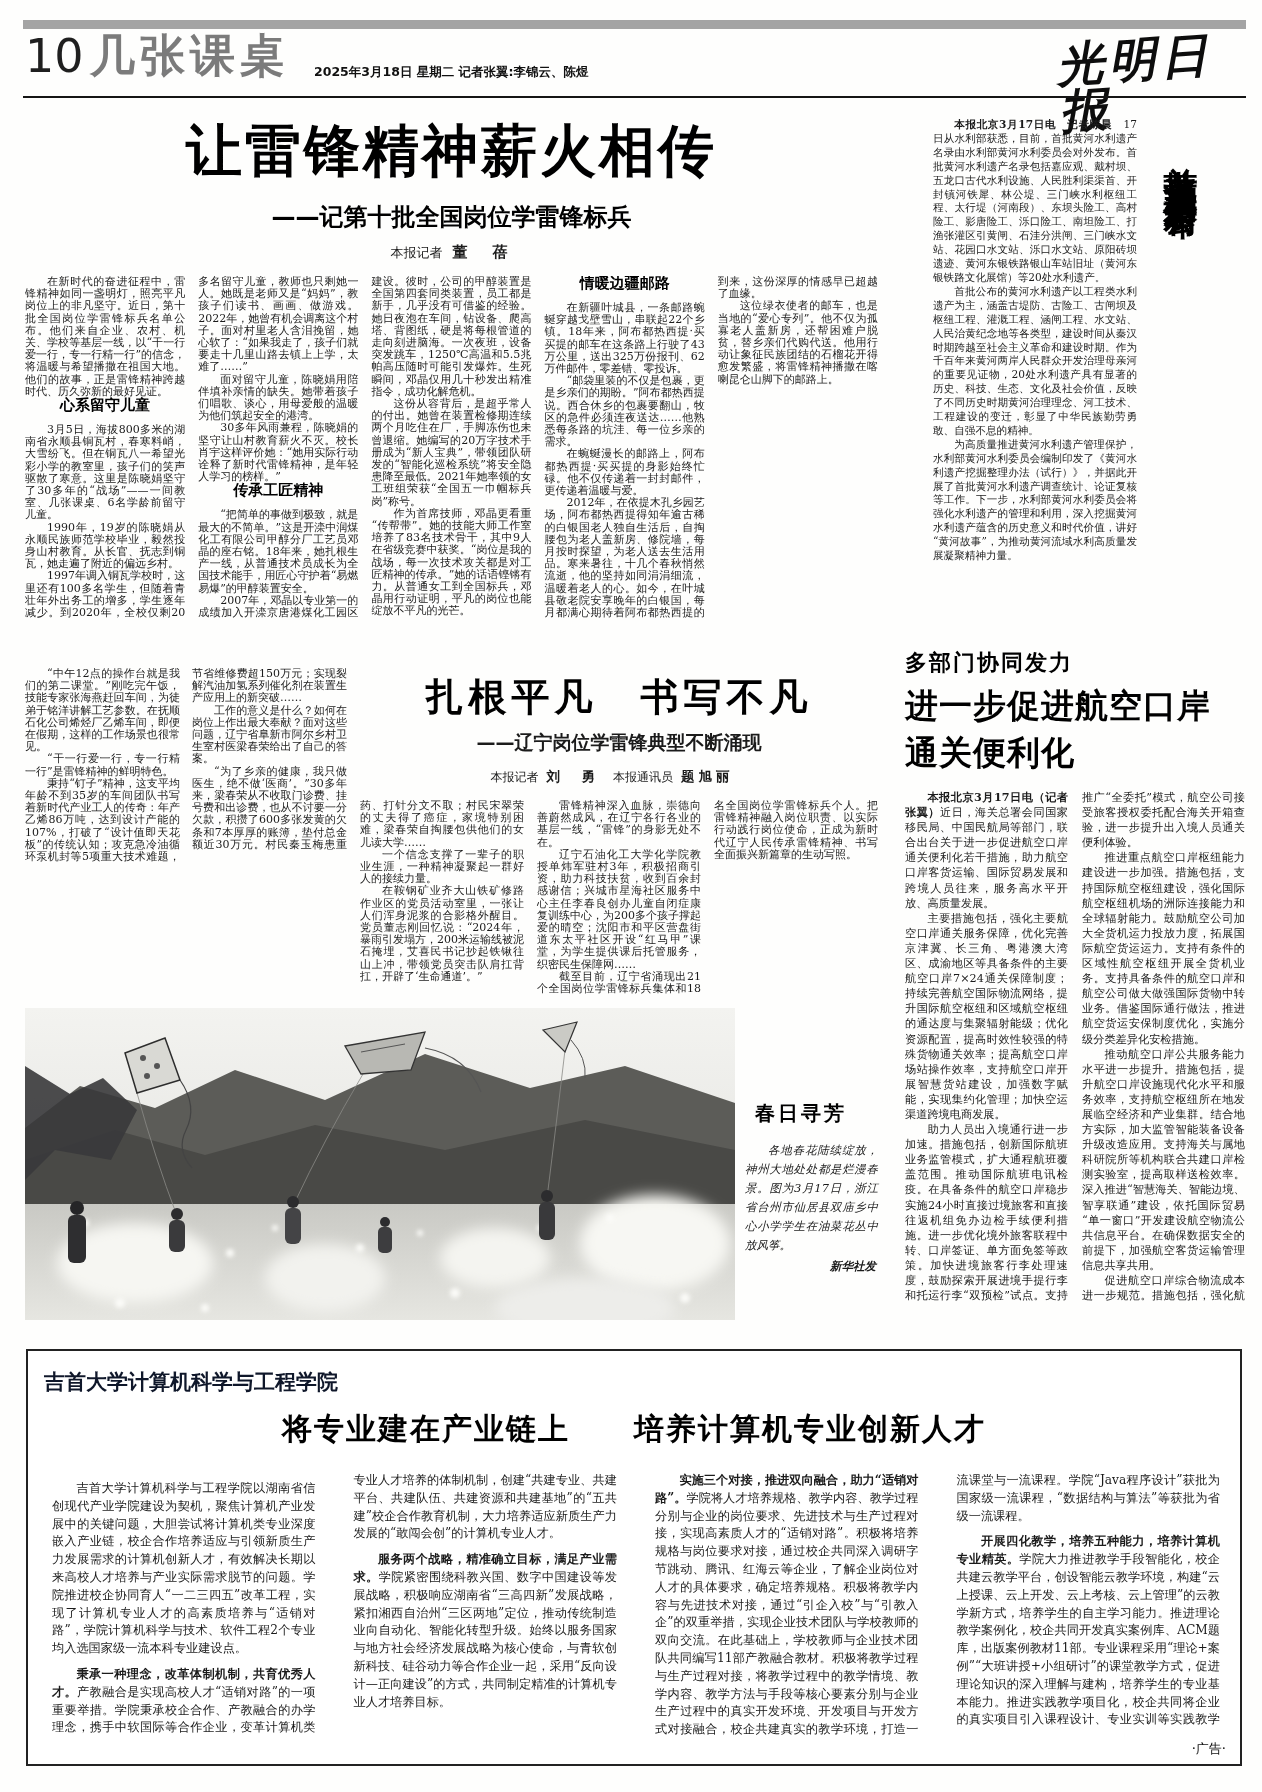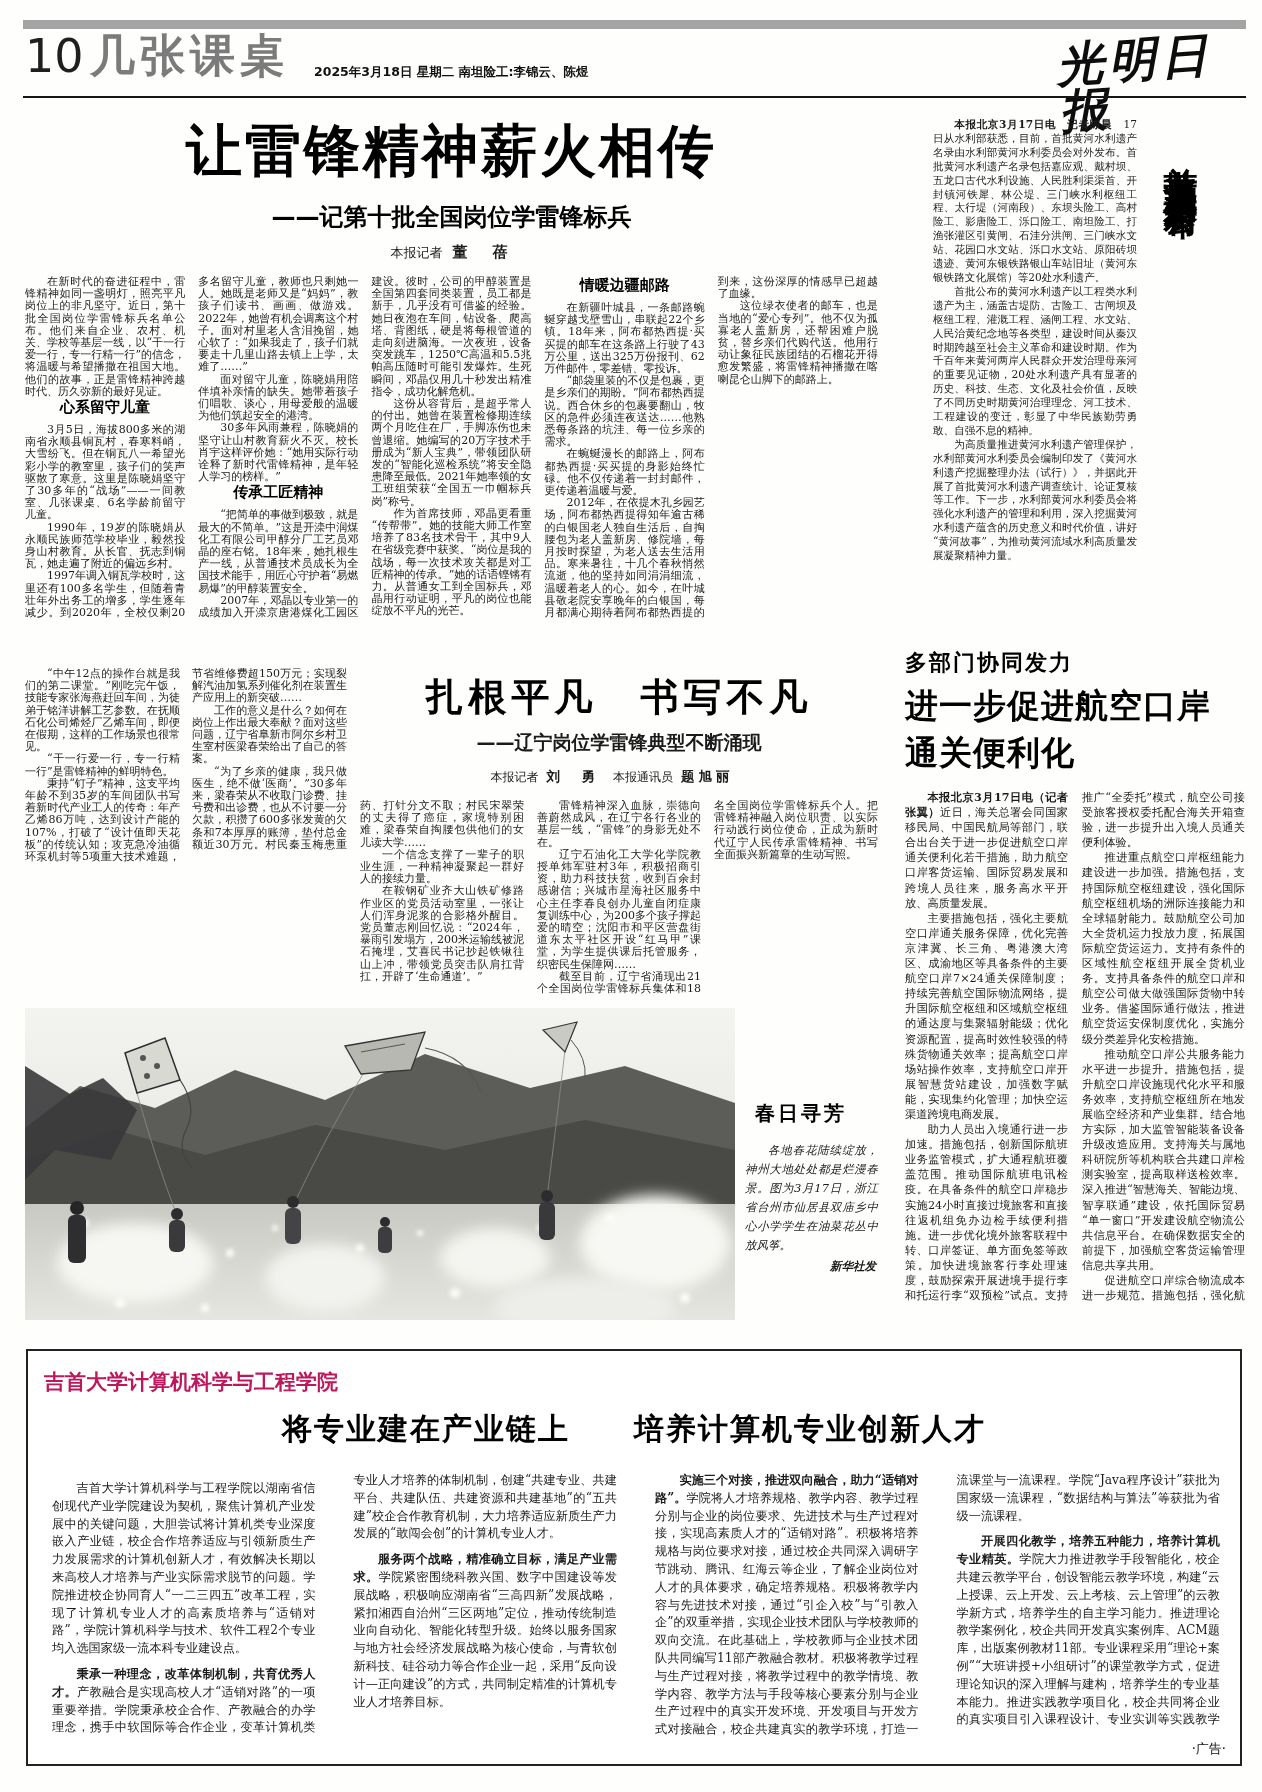--- a/index.html
+++ b/index.html
@@ -17,21 +17,21 @@
   .section-title { left:90px; top:33px; font-size:45px; line-height:1; font-weight:700; color:#7b7b7b; letter-spacing:5px; }
   .dateline { left:314px; top:66px; font-size:12.5px; line-height:1; font-weight:700; color:#111; }
   .masthead { left:1058px; top:34px; font-size:47px; line-height:1; font-weight:700; font-style:italic;
               letter-spacing:5px; transform:rotate(-4deg); color:#0d0d0d; }
   .header-rule { left:23px; top:96px; width:1223px; height:2px; background:#151515; }
 
   
   .cols { column-fill:auto; overflow:hidden; }
   p.para { text-indent:2em; text-align:justify; }
   p.noindent { text-indent:0; }
-  .col-subhead { font-family:Liberation Serif, serif; font-weight:700;
+  .col-subhead { font-family:Liberation Mono, monospace; font-weight:700;
                  text-align:center; font-size:15px; line-height:1.2; margin:9px 0 8px; color:#000; }
 
   
   .a1-headline { left:25px; top:120px; width:853px; text-align:center; font-size:56px; line-height:1.1;
                  font-weight:900; letter-spacing:3px; color:#000; }
   .a1-sub { left:25px; top:201px; width:853px; text-align:center; font-size:24px; font-weight:600; color:#000;
             font-family:"DejaVu Sans","Liberation Sans",sans-serif; }
   .a1-byline { left:25px; top:243px; width:853px; text-align:center; font-size:13px; }
   .byname { font-weight:700; font-size:15px; letter-spacing:5px; margin-left:10px; }
   .a1-body { left:25px; top:276px; width:853px; height:354px; column-count:5; column-gap:13px;
@@ -66,41 +66,41 @@
   .photo { left:25px; top:1008px; width:710px; height:312px; background:#d8d8d5; overflow:hidden; }
   .caption { left:745px; top:1100px; width:133px; }
   .cap-title { font-family:"DejaVu Sans","Liberation Sans",sans-serif; font-weight:700; font-size:20px;
                letter-spacing:3px; margin-left:10px; color:#000; }
   .cap-text { margin-top:14px; font-size:11.5px; line-height:19px; font-style:italic; text-align:justify; text-indent:2em; }
   .cap-credit { margin-top:4px; text-align:right; font-weight:700; font-size:11.5px; font-style:italic; padding-right:2px; }
 
   
   .ad { left:26px; top:1349px; width:1216px; height:417px; border:2px solid #222; background:#fff; }
   .ad-org { position:absolute; left:16px; top:17px; font-size:21px; font-weight:700;
-            font-family:"DejaVu Sans","Liberation Sans",sans-serif; color:#be185d; }
+            font-family:"DejaVu Sans","Liberation Sans",sans-serif; color:#0f172a; }
   .ad-headline { position:absolute; left:0; top:58px; width:100%; text-align:center; font-size:30px;
                  font-weight:900; letter-spacing:2px; color:#000; }
   .ad-body { position:absolute; left:16px; top:121px; width:1184px; height:272px; column-count:4;
              column-gap:22px; font-size:12.2px; line-height:17.8px; overflow:hidden; }
   .ad-body p.para { margin:8px; }
   .ad-body strong { font-weight:700; }
   .ad-label { position:absolute; right:14px; bottom:6px; font-size:13px; color:#111; }
 
   p.para + p.para, p.para + .col-subhead { margin-top:0; }
 </style>
 </head>
 <body>
 
 <div class="page">
 
   <header>
     <div class="abs topbar"></div>
     <div class="abs pagenum sans">10</div>
     <div class="abs section-title sans">几张课桌</div>
-    <div class="abs dateline sans">2025年3月18日  星期二  南坦险工:李锦云、陈煜</div>
+    <div class="abs dateline sans">2025年3月18日  星期二  记者张翼:李锦云、陈煜</div>
     <div class="abs masthead">光明日报</div>
     <div class="abs header-rule"></div>
   </header>
 
   <section>
     <h1 class="abs a1-headline">让雷锋精神薪火相传</h1>
     <div class="abs a1-sub">——记第十批全国岗位学雷锋标兵</div>
     <div class="abs a1-byline">
       <span>本报记者</span><span class="byname">董　蓓</span>
     </div>

